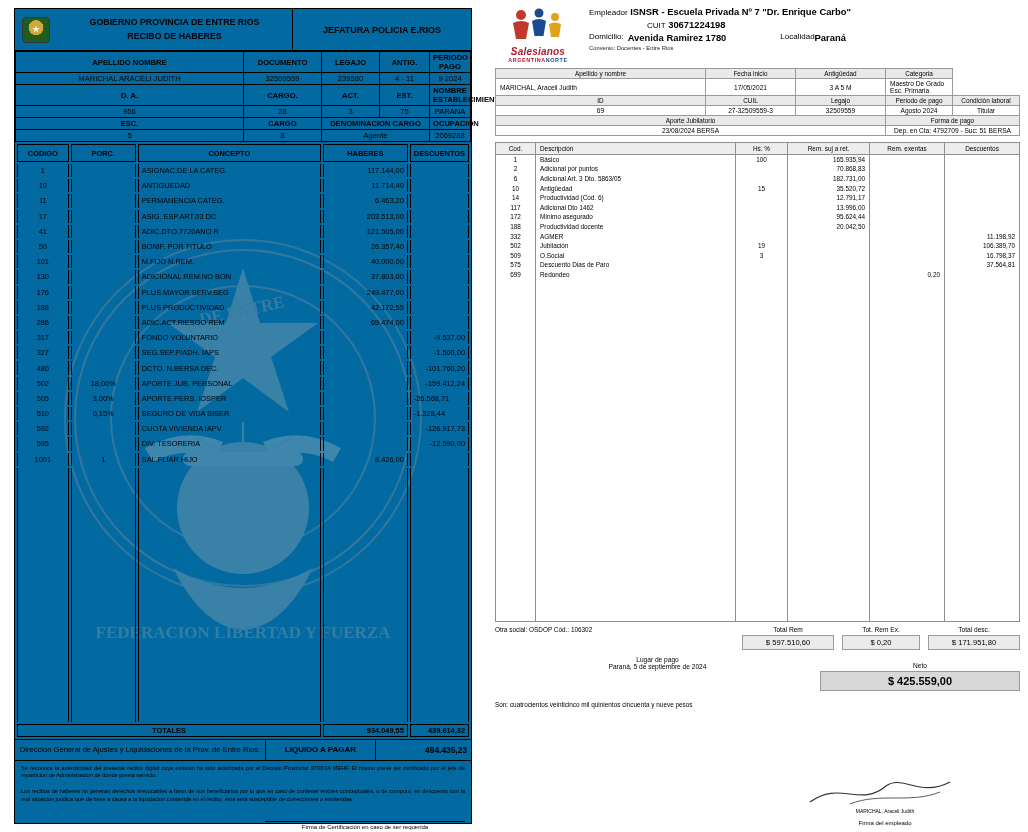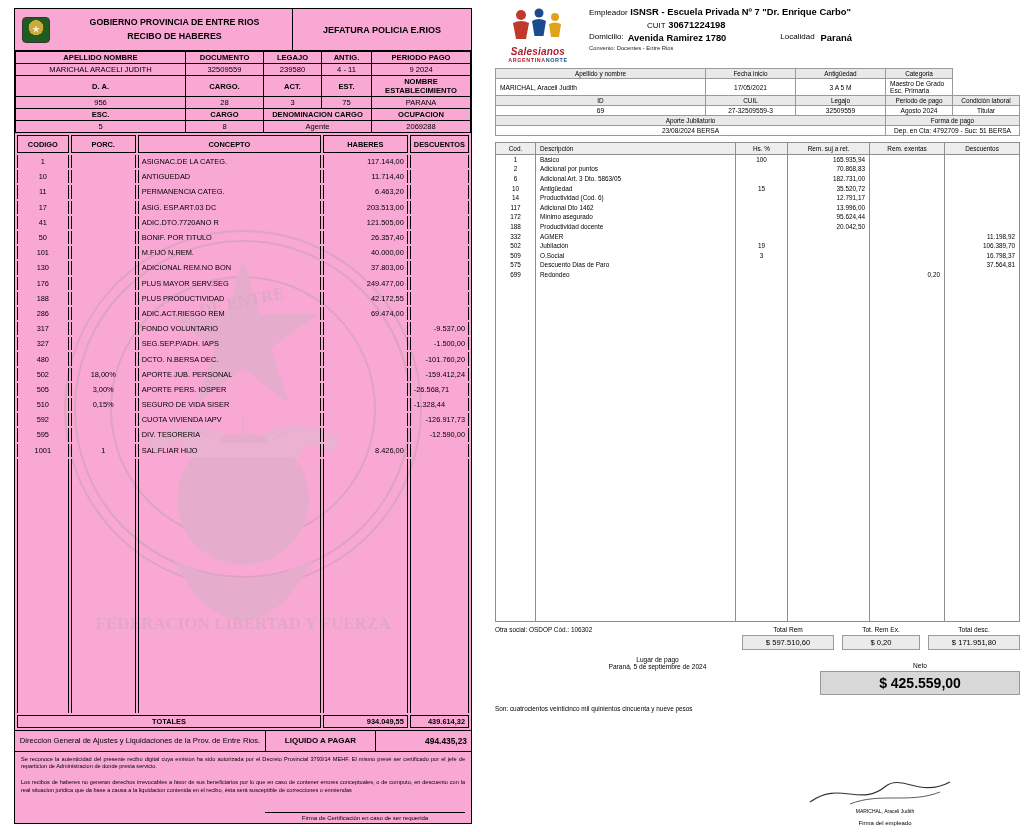--- a/index.html
+++ b/index.html
@@ -12,21 +12,21 @@
     color:#000;
     position:relative;
     overflow:hidden;
   }
   .page { position:relative; width:1028px; height:832px; }
 
   
   .left {
     position:absolute; left:14px; top:8px; width:458px; height:816px;
     border:1px solid #000;
-    background:#f9a8d4;
+    background:#0369a1;
   }
   .ctr { text-align:center; }
 
   
   .hdr { height:42px; display:flex; border-bottom:1px solid #000; }
   .hdr-left { width:278px; border-right:1px solid #000; display:flex; align-items:center; }
   .crest-wrap { width:42px; display:flex; justify-content:center; align-items:center; }
   .crest {
     width:28px; height:26px; border-radius:4px;
     background:radial-gradient(circle at 50% 40%, #cfa93a 0 38%, #1f5c1f 39% 100%);
@@ -101,21 +101,21 @@
   .detail td.r { text-align:right; }
   .detail td.c { text-align:center; }
   .detail tr.last td { border-bottom:1px solid #8f8f8f; }
 
   .foot { display:flex; margin-top:4px; }
   .foot-left { flex:1; font-size:6.4px; }
   .totbox { text-align:center; }
   .totlbl { font-size:6.6px; margin-bottom:2px; }
   .totval { border:1px solid #9a9a9a; background:#ebebeb; font-size:7.6px; padding:2px 6px; text-align:center; }
   .netobox { margin-top:6px; text-align:center; }
-  .netoval { border:1px solid #9a9a9a; background:#d8d8d8; font-size:14px; font-weight:bold; padding:3px 15px; text-align:center; }
+  .netoval { border:1px solid #9a9a9a; background:#d8d8d8; font-size:11px; font-weight:bold; padding:3px 15px; text-align:center; }
   .son { font-size:6.4px; margin-top:10px; }
   .lugar { text-align:center; font-size:6.6px; }
   .rsig { position:absolute; right:40px; bottom:0px; width:190px; text-align:center; }
   .rsig .scribble { height:34px; }
   .rsig .cap { font-size:5px; line-height:1.2; }
   .rsig .cap2 { font-size:6px; margin-top:6px; }
 </style>
 </head>
 <body>
 
@@ -132,21 +132,21 @@
           <div class="t1">GOBIERNO PROVINCIA DE ENTRE RIOS</div>
           <div class="t2">RECIBO DE HABERES</div>
         </div>
       </div>
       <div class="hdr-right">JEFATURA POLICIA E.RIOS</div>
     </div>
 
     <table class="tbl">
       <tbody>
           <tr>
-        <td class="h" style="width:170px">APELLIDO NOMBRE</td>
+        <td class="h" style="width:228px">APELLIDO NOMBRE</td>
         <td class="h" style="width:78px">DOCUMENTO</td>
         <td class="h" style="width:58px">LEGAJO</td>
         <td class="h" style="width:50px">ANTIG.</td>
         <td class="h">PERIODO PAGO</td>
       </tr>
       <tr>
         <td class="c">MARICHAL ARACELI JUDITH</td>
         <td class="c">32509559</td>
         <td class="c">239580</td>
         <td class="c">4 - 11</td>
@@ -422,21 +422,21 @@
           <span class="val">ISNSR - Escuela Privada Nº 7 "Dr. Enrique Carbo"</span>
         </div>
         <div class="r-line">
           <span class="lbl" style="margin-left:58px">CUIT</span>
           <span class="val">30671224198</span>
         </div>
         <div class="r-line" style="display:flex">
           <span class="lbl">Domicilio:</span>
           <span class="val" style="margin-left:4px">Avenida Ramirez 1780</span>
           <span class="lbl" style="margin-left:54px">Localidad</span>
-          <span class="val" style="margin-left:6px">Paraná</span>
+          <span class="val" style="">Paraná</span>
         </div>
         <div class="r-sub">Convenio: Docentes - Entre Rios</div>
       </div>
     </div>
 
     <table class="rtbl">
       <tbody>
           <tr>
         <td class="hd" style="width:210px">Apellido y nombre</td>
         <td class="hd" style="width:90px">Fecha inicio</td>

